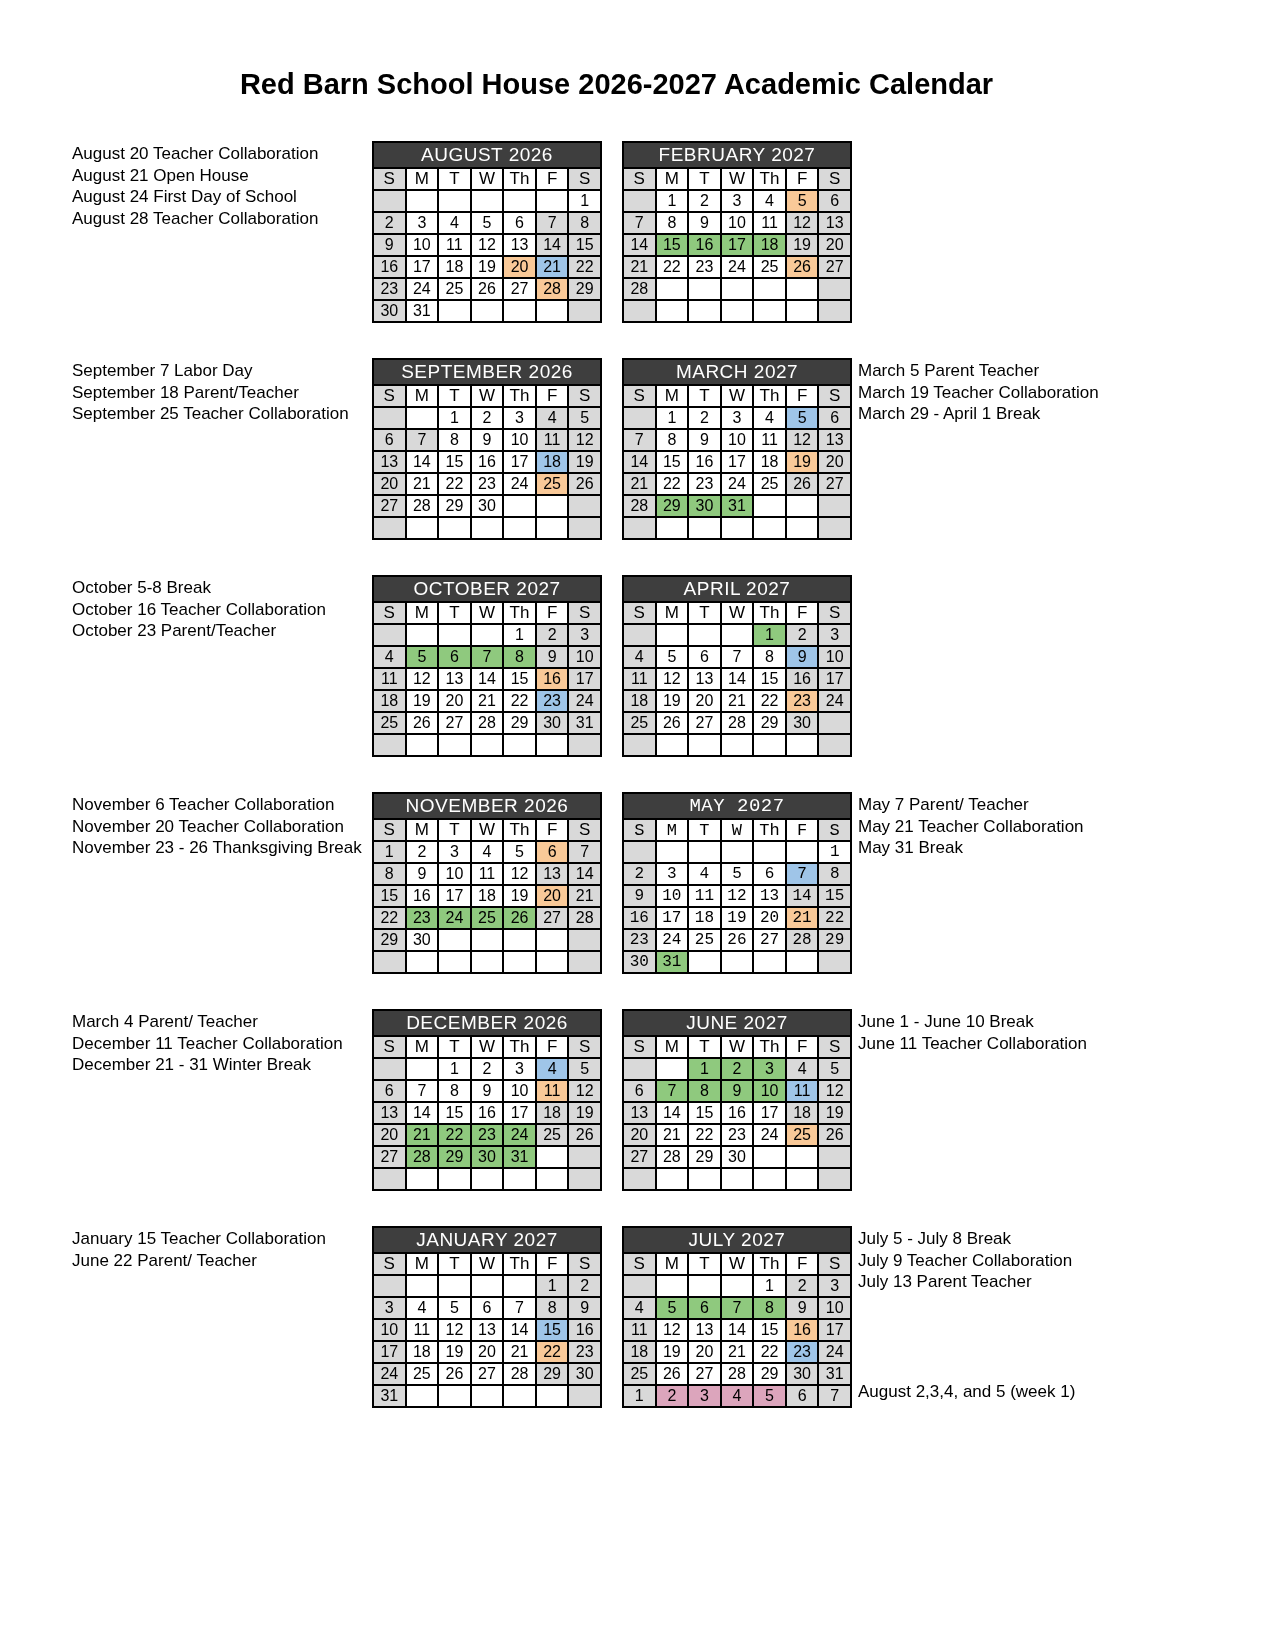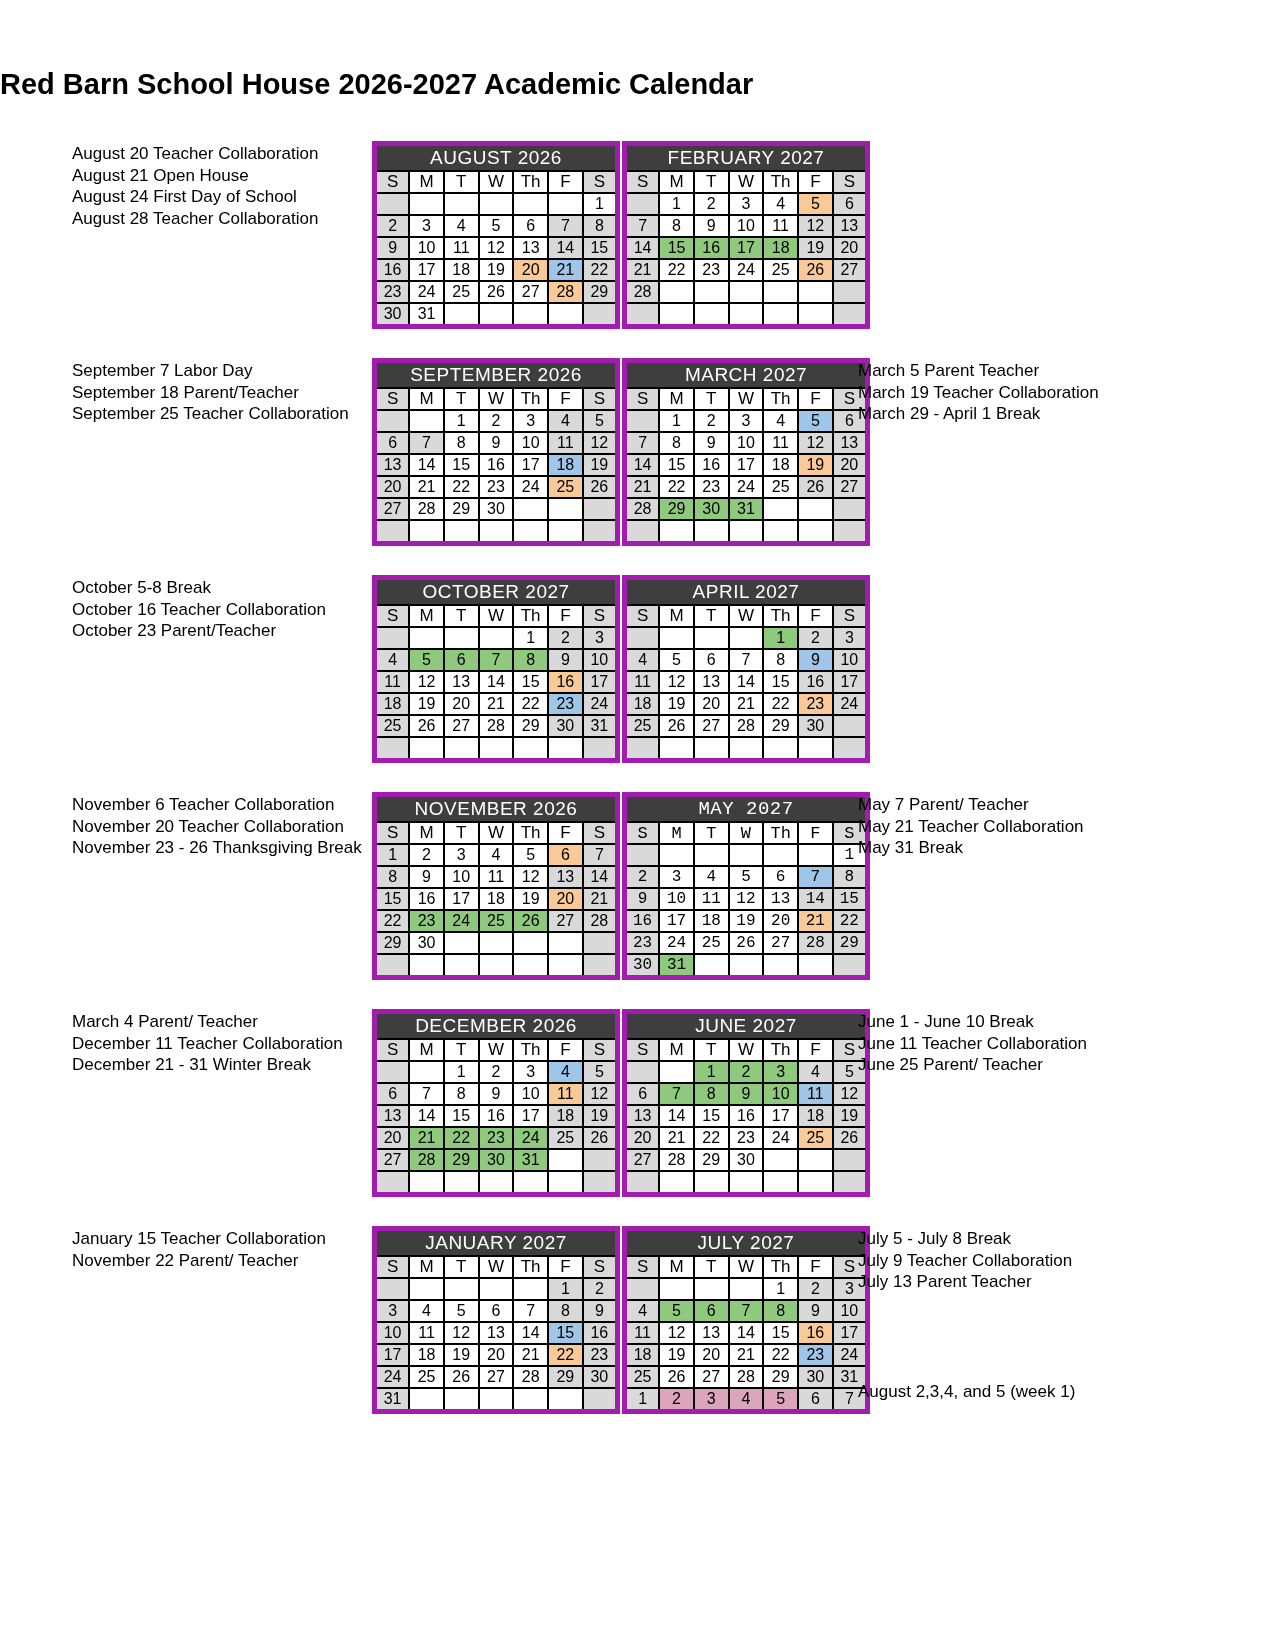--- a/index.html
+++ b/index.html
@@ -1,35 +1,35 @@
 <!DOCTYPE html>
 <html><head>
 <meta charset="utf-8">
 <style>
   html,body{margin:0;padding:0;}
   body{
     width:1275px;height:1650px;background:#ffffff;color:#000;
     font-family:"Liberation Sans",sans-serif;overflow:hidden;
   }
   .page-title{
-    margin:0;padding:68px 42px 0 0;text-align:left;
+    margin:0;padding:68px 42px 0 0;text-align:center;
     font-size:29px;font-weight:700;letter-spacing:0;
   }
   .grid{
     display:grid;
     grid-template-columns:300px 250px 236px auto;
     grid-auto-rows:217px;
     padding-left:72px;margin-top:40px;align-items:start;
   }
   .note{font-size:17px;line-height:21.5px;padding-right:16px;padding-top:2px;}
   .note-line{white-space:nowrap;}
   .footer-note{margin-top:88px;}
   table.month{
-    border-collapse:collapse;table-layout:fixed;width:248px;
-    border:5px solid #a21caf;
+    border-collapse:collapse;table-layout:fixed;width:230px;
+    border:1px solid #a21caf;
   }
   table.month th, table.month td{
     border:2px solid #000;text-align:center;padding:0;font-weight:400;
     overflow:hidden;
   }
   th.mtitle{
     font-weight:700;font-size:19px;height:24px;letter-spacing:.5px;
   }
   th.dayname{font-size:17px;height:20px;}
   td.daycell{font-size:16px;height:20px;}
@@ -925,36 +925,35 @@
       <div class="note-line">November 20 Teacher Collaboration</div>
       <div class="note-line">November 23 - 26 Thanksgiving Break</div>
     </div>
     <div class="note" style="grid-area: 5 / 1;">
       <div class="note-line">March 4 Parent/ Teacher</div>
       <div class="note-line">December 11 Teacher Collaboration</div>
       <div class="note-line">December 21 - 31 Winter Break</div>
     </div>
     <div class="note" style="grid-area: 6 / 1;">
       <div class="note-line">January 15 Teacher Collaboration</div>
-      <div class="note-line">November 22 Parent/ Teacher</div>
+      <div class="note-line">June 22 Parent/ Teacher</div>
     </div>
     <div class="note" style="grid-area: 2 / 4;">
       <div class="note-line">March 5 Parent Teacher</div>
       <div class="note-line">March 19 Teacher Collaboration</div>
       <div class="note-line">March 29 - April 1 Break</div>
     </div>
     <div class="note" style="grid-area: 4 / 4;">
       <div class="note-line">May 7 Parent/ Teacher</div>
       <div class="note-line">May 21 Teacher Collaboration</div>
       <div class="note-line">May 31 Break</div>
     </div>
     <div class="note" style="grid-area: 5 / 4;">
       <div class="note-line">June 1 - June 10 Break</div>
       <div class="note-line">June 11 Teacher Collaboration</div>
-      <div class="note-line">June 25 Parent/ Teacher</div>
     </div>
     <div class="note" style="grid-area: 6 / 4;">
       <div class="note-line">July 5 - July 8 Break</div>
       <div class="note-line">July 9 Teacher Collaboration</div>
       <div class="note-line">July 13 Parent Teacher</div>
       <div class="footer-note">
         <div class="note-line">August 2,3,4, and 5 (week 1)</div>
       </div>
     </div>
   </div>

